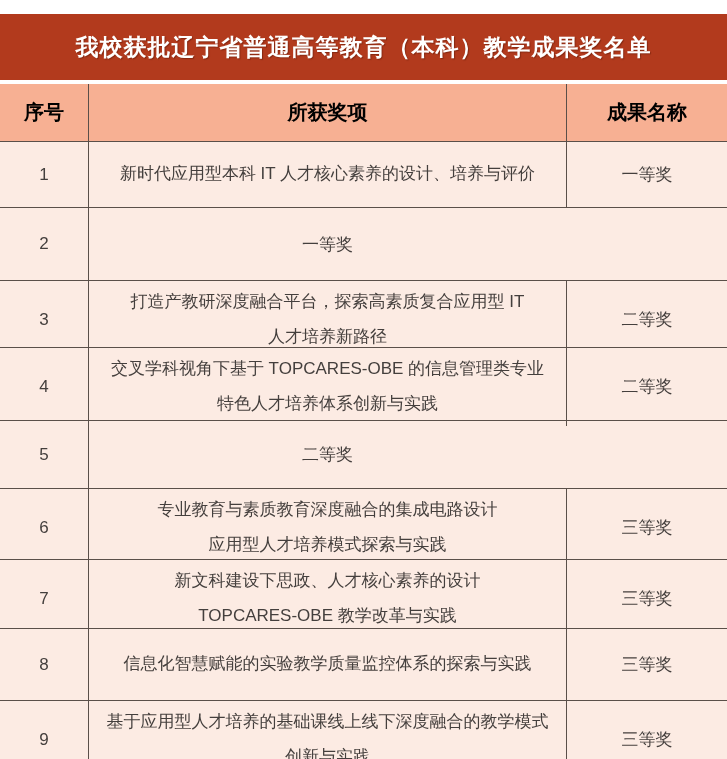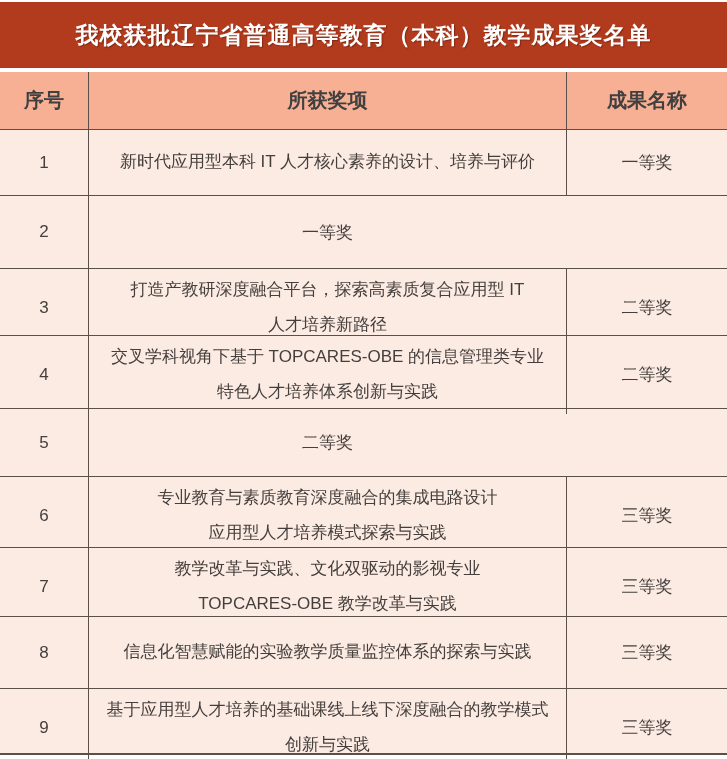--- a/index.html
+++ b/index.html
@@ -7,21 +7,21 @@
     font-family: "Liberation Sans", "DejaVu Sans", sans-serif;
     background: #ffffff;
   }
   .page {
     width: 727px;
     height: 759px;
     background: #ffffff;
     overflow: hidden;
   }
   .banner {
-    margin-top: 2px;
+    margin-top: 14px;
     width: 727px;
     height: 66px;
     background: #b23a1d;
     display: flex;
     align-items: center;
     justify-content: center;
   }
   .banner-title {
     color: #ffffff;
     font-size: 23px;
@@ -51,21 +51,21 @@
     justify-content: center;
     text-align: center;
     color: #443f3d;
     font-size: 17px;
     padding: 4px 8px;
   }
   .td.c2, .td.c3 { border-left: 1px solid #5a4f49; }
   .head .td {
     font-weight: bold;
     font-size: 20px;
-    color: #404040;
+    color: #000000;
   }
   .td.name {
     white-space: pre-line;
     line-height: 2.05;
   }
   
   .tr.r0 { height: 66px; }
   .tr.r1 { height: 73px; }
   .tr.r2 { height: 67px; }
   .tr.r3 { height: 73px; }
@@ -124,21 +124,21 @@
 
     <div class="tr r5">
       <div class="td c1">6</div>
       <div class="td c2 name">专业教育与素质教育深度融合的集成电路设计
 应用型人才培养模式探索与实践</div>
       <div class="td c3">三等奖</div>
     </div>
 
     <div class="tr r6">
       <div class="td c1">7</div>
-      <div class="td c2 name">教学改革与实践、文化双驱动的影视专业
+      <div class="td c2 name">新文科建设下思政、人才核心素养的设计
 TOPCARES-OBE 教学改革与实践</div>
       <div class="td c3">三等奖</div>
     </div>
 
     <div class="tr r7">
       <div class="td c1">8</div>
       <div class="td c2 name">信息化智慧赋能的实验教学质量监控体系的探索与实践</div>
       <div class="td c3">三等奖</div>
     </div>
 

